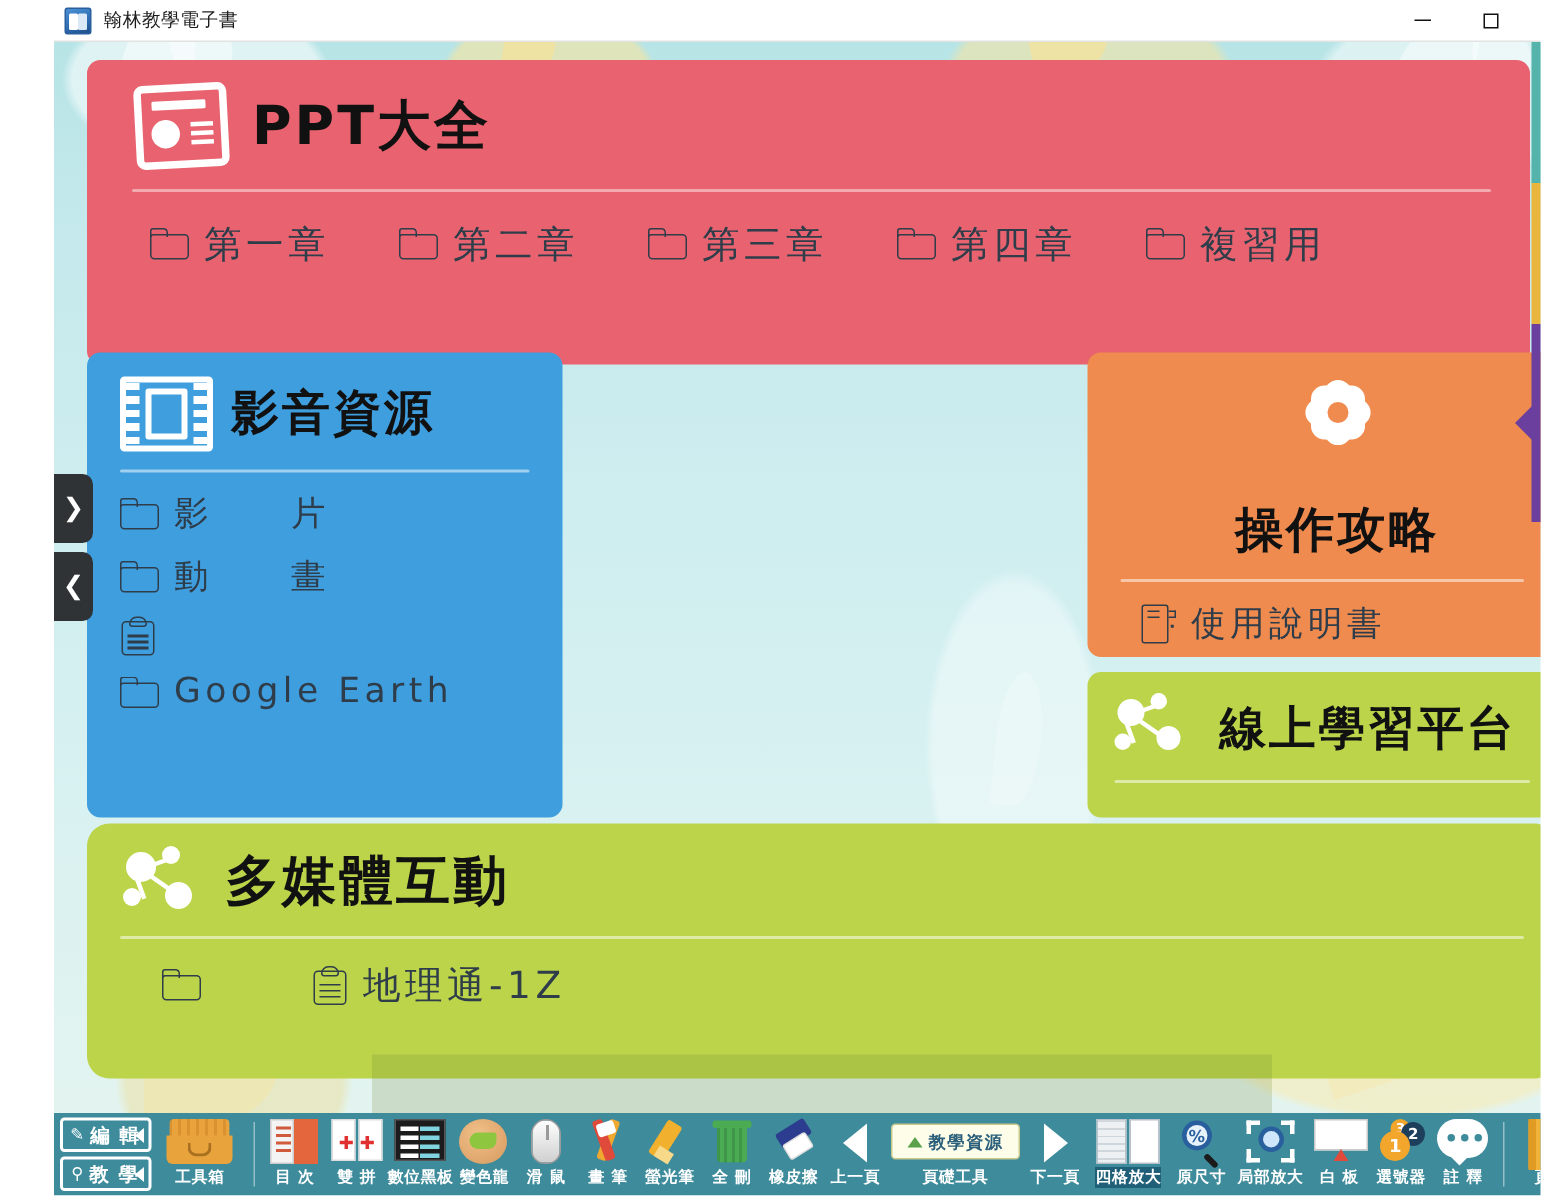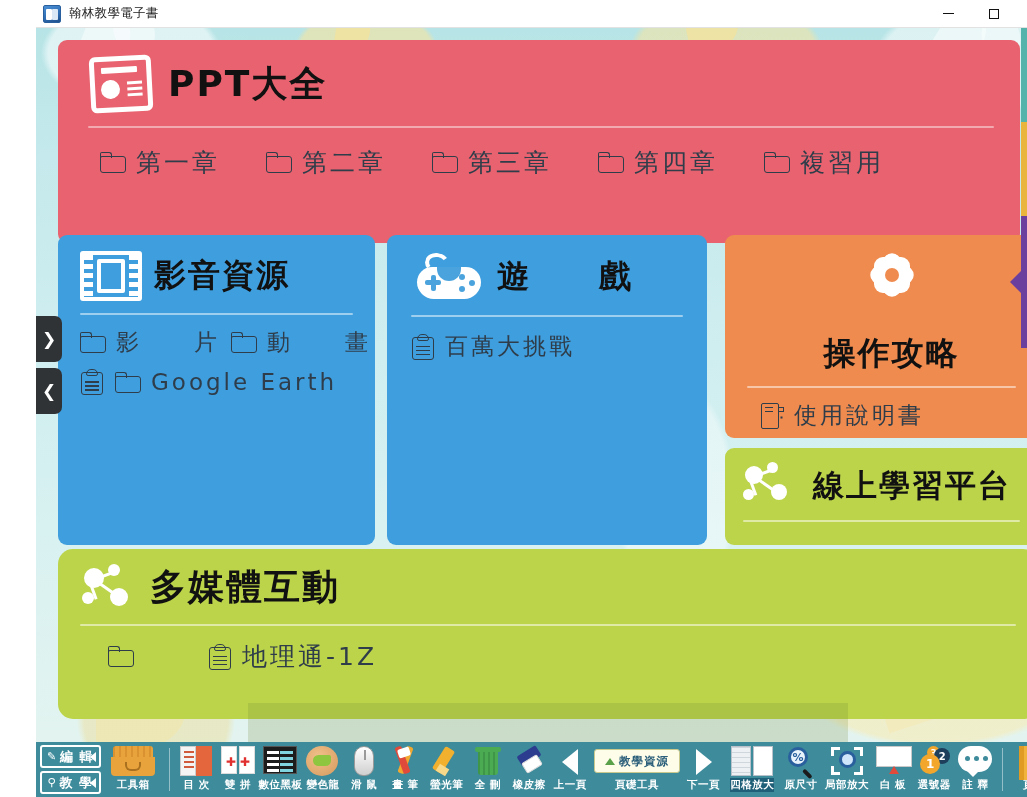--- a/index.html
+++ b/index.html
@@ -379,21 +379,21 @@
         <div class="panel-head" style="padding:16px 0 0 22px;gap:12px;">
           <div class="hico hico-film">
             <div class="body"></div>
               <div class="sprL"></div>
               <div class="sprR"></div>
               <div class="win"></div>
           </div>
           <div class="panel-title" style="font-size:32px;">影音資源</div>
         </div>
         <div class="divider" style="margin:12px 22px 0 22px;background:rgba(255,255,255,.5);"></div>
-        <div class="items" style="flex-direction:row;padding:12px 0 0 22px;gap:11px;font-size:23px;color:#1f4a6b;">
+        <div class="items" style="flex-direction:column;padding:12px 0 0 22px;gap:11px;font-size:23px;color:#1f4a6b;">
           <div class="item">
             <span class="ico ico-folder">
                 <i></i>
                 <b></b>
               </span>
             <span class="item-label">影　　片</span>
           </div>
           <div class="item">
             <span class="ico ico-folder">
                 <i></i>
@@ -411,46 +411,20 @@
           <div class="item">
             <span class="ico ico-folder">
                 <i></i>
                 <b></b>
               </span>
             <span class="item-label">Google Earth</span>
           </div>
         </div>
       </div>
 
-      <div class="panel" style="left:351px;top:207px;width:320px;height:310px;background:#3f9ede;">
-        <div class="panel-head" style="padding:18px 0 0 28px;gap:14px;">
-          <div class="hico hico-pad">
-            <div class="wire"></div>
-              <div class="body"></div>
-              <div class="cut"></div>
-            <div class="dpad-h"></div>
-              <div class="dpad-v"></div>
-            <div class="b1"></div>
-              <div class="b2"></div>
-              <div class="b3"></div>
-          </div>
-          <div class="panel-title" style="font-size:32px;">遊　　戲</div>
-        </div>
-        <div class="divider" style="margin:14px 24px 0 24px;background:rgba(255,255,255,.5);"></div>
-        <div class="items" style="flex-direction:column;padding:14px 0 0 24px;gap:11px;font-size:23px;color:#1f4a6b;">
-          <div class="item">
-            <span class="ico ico-clip">
-                <i></i>
-                <b></b>
-                <s></s>
-              </span>
-            <span class="item-label">百萬大挑戰</span>
-          </div>
-        </div>
-      </div>
 
       <div class="panel" style="left:689px;top:207px;width:313px;height:203px;background:#ef8b4e;">
         <div class="panel-head" style="padding:16px 0 0 20px;gap:33px;flex-direction:column;">
           <div class="hico hico-gear">
             <div class="g"></div>
               <div class="g2"></div>
               <div class="hole"></div>
           </div>
           <div class="panel-title" style="font-size:32px;">操作攻略</div>
         </div>

